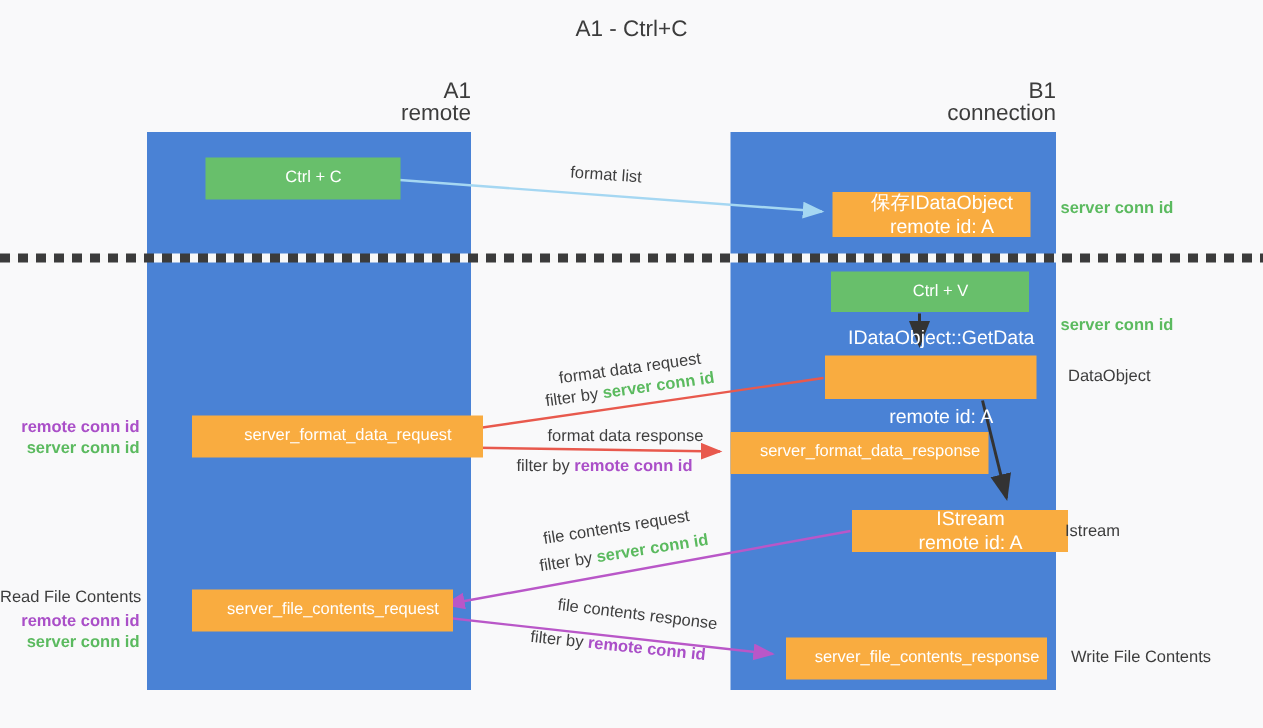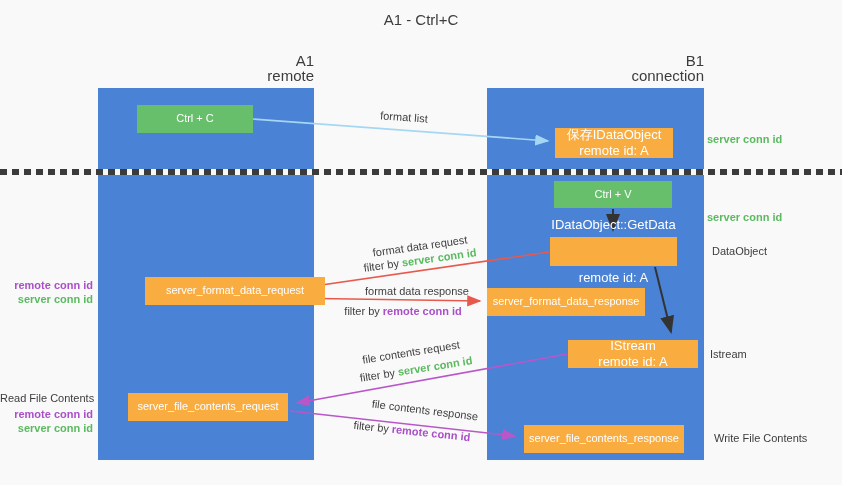--- a/index.html
+++ b/index.html
@@ -14,29 +14,29 @@
   .col-header { position:absolute; text-align:right; font-size:15px; line-height:15px; color:#3c3c3c; }
   .col-header.a1 { left:98px; top:53px; width:216px; }
   .col-header.b1 { left:487px; top:53px; width:217px; }
   .col { position:absolute; top:88px; height:372px; background:#4a82d5; }
   .col.a1 { left:98px;  width:216px; }
   .col.b1 { left:487px; width:217px; }
   .dotline { position:absolute; left:0; top:169px; width:842px; height:6px;
              background:repeating-linear-gradient(90deg,#3b3b3b 0 7px,#f7f7f7 7px 12px); }
   .node { position:absolute; display:flex; flex-direction:column; align-items:center;
           justify-content:center; color:#fff; font-size:11px; line-height:1.25;
-          text-align:center; white-space:nowrap; }
+          text-align:center; white-space:nowrap;padding-left:14px; }
   .node.green  { background:#68bf6b; }
   .node.orange { background:#f9ac40; }
   .node.small  { font-size:13px; }
   .n-ctrl-c   { left:137px; top:105px; width:116px; height:28px; }
   .n-save     { left:555px; top:128px; width:118px; height:30px; }
   .n-ctrl-v   { left:554px; top:181px; width:118px; height:27px; }
   .n-getdata  { left:550px; top:237px; width:127px; height:29px;gap:36px; }
-  .n-fmt-req  { left:145px; top:277px; width:180px; height:28px; }
+  .n-fmt-req  { left:128px; top:277px; width:180px; height:28px; }
   .n-fmt-resp { left:487px; top:288px; width:158px; height:28px; }
   .n-istream  { left:568px; top:340px; width:130px; height:28px; }
   .n-file-req { left:128px; top:393px; width:160px; height:28px; }
   .n-file-resp{ left:524px; top:425px; width:160px; height:28px; }
   .side { position:absolute; font-size:11px; white-space:nowrap; }
   .side.right { text-align:left; }
   .side.leftblk { left:0; width:93px; text-align:right; }
   .green-b  { color:#5bba5f; font-weight:bold; }
   .purple-b { color:#aa4fc8; font-weight:bold; }
   .flow-lbl { position:absolute; font-size:11px; color:#3f3f3f; white-space:nowrap;

